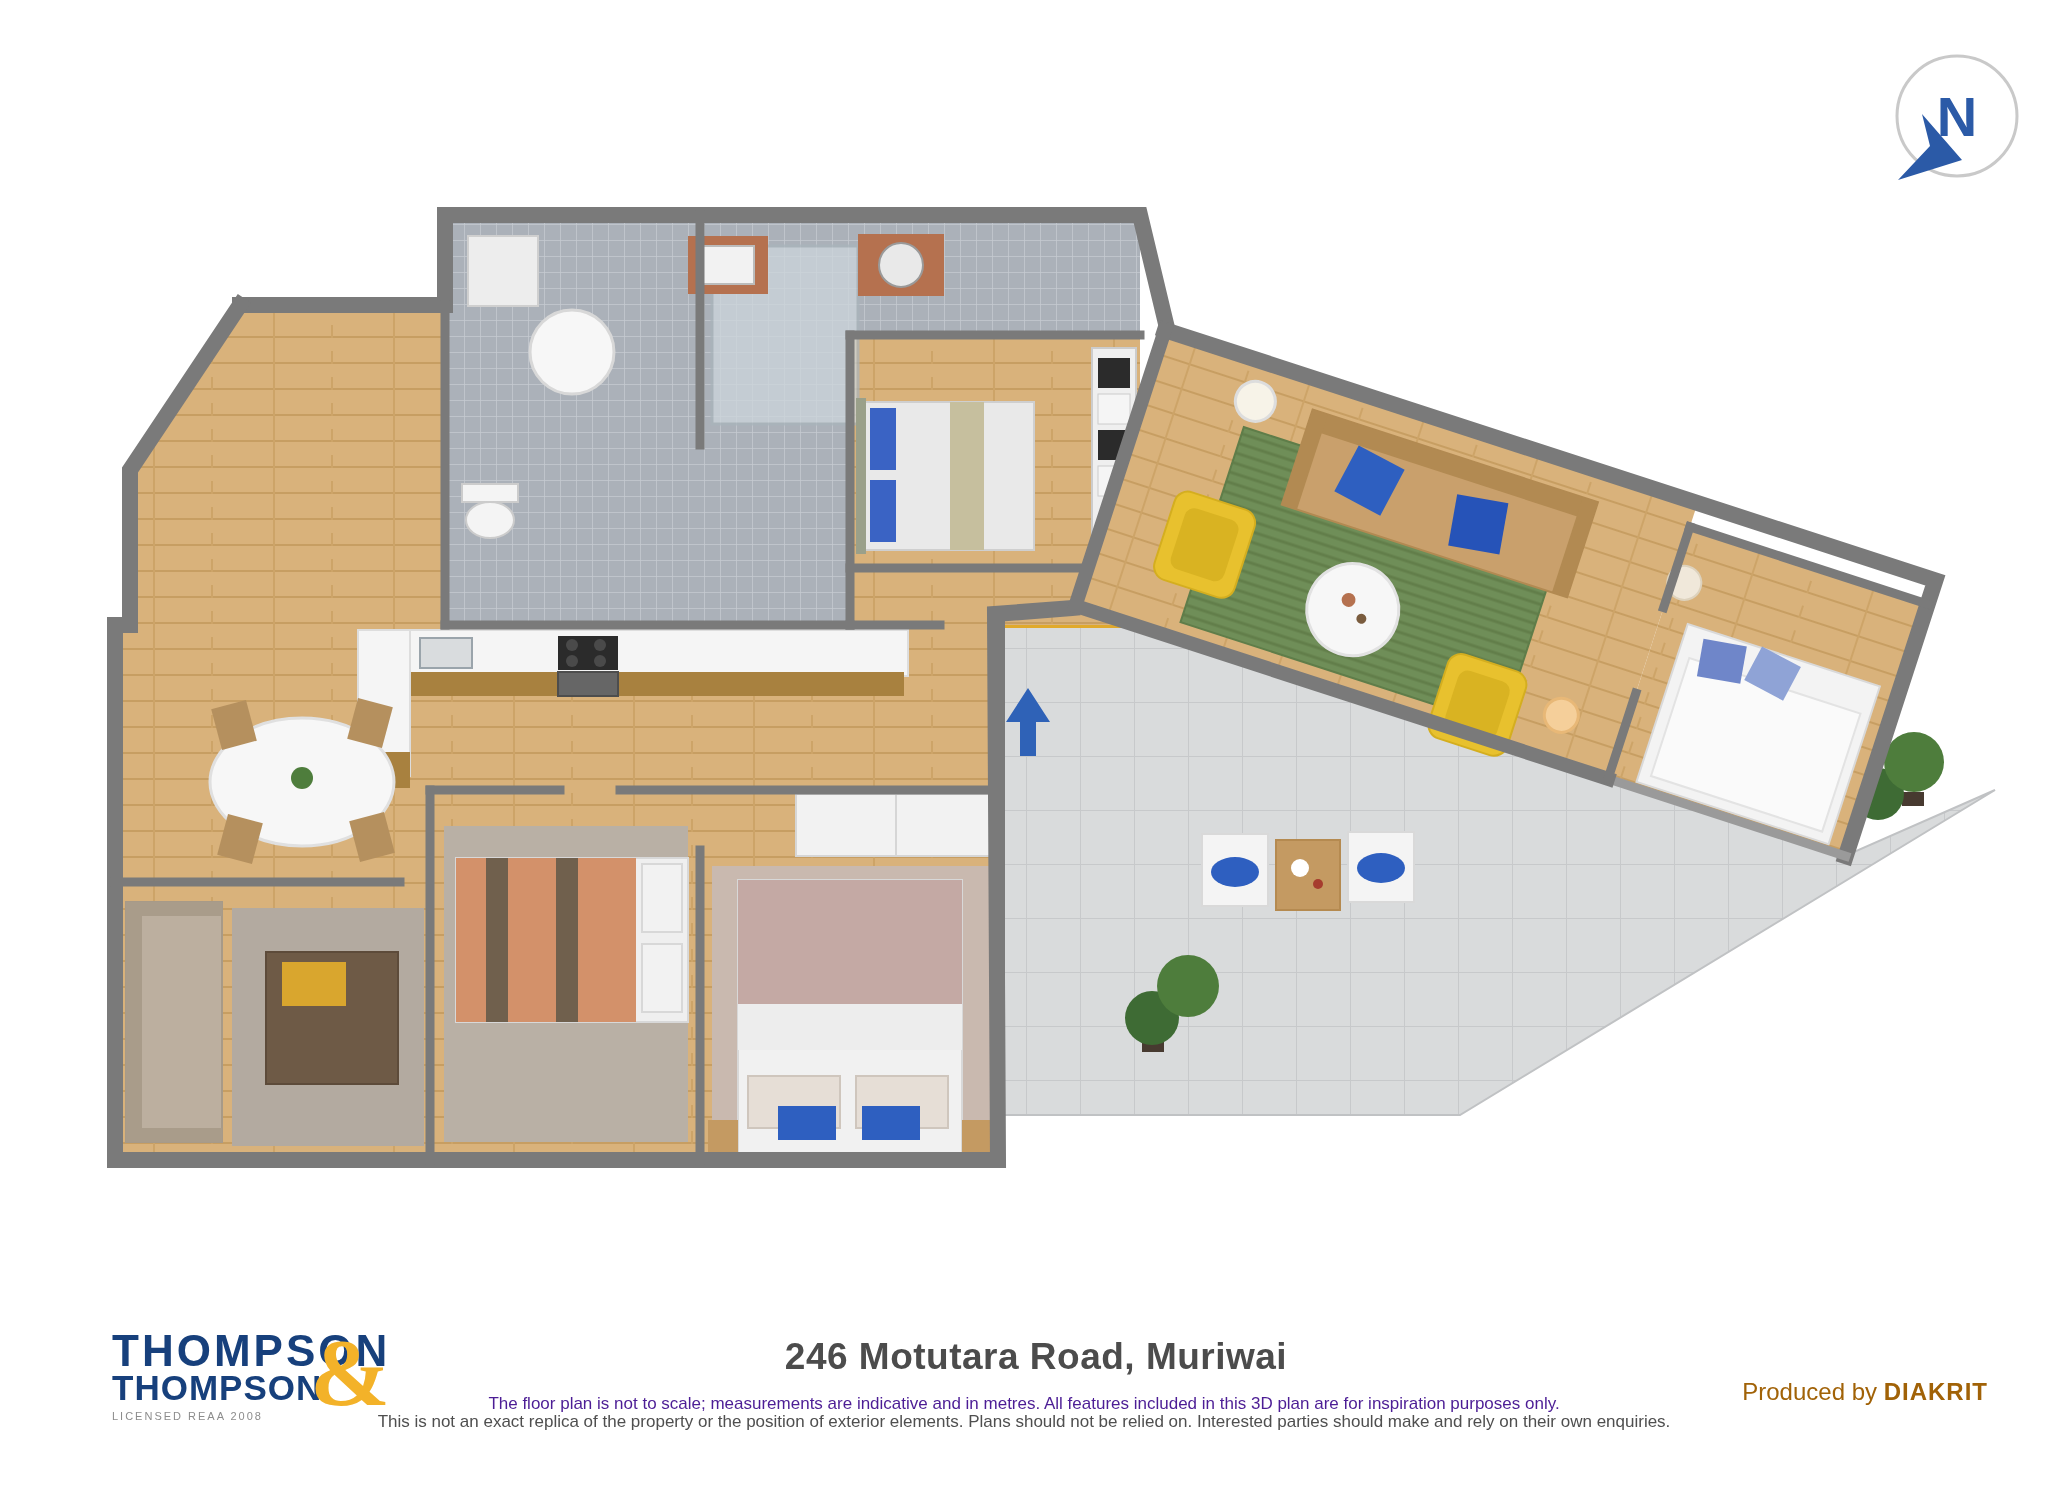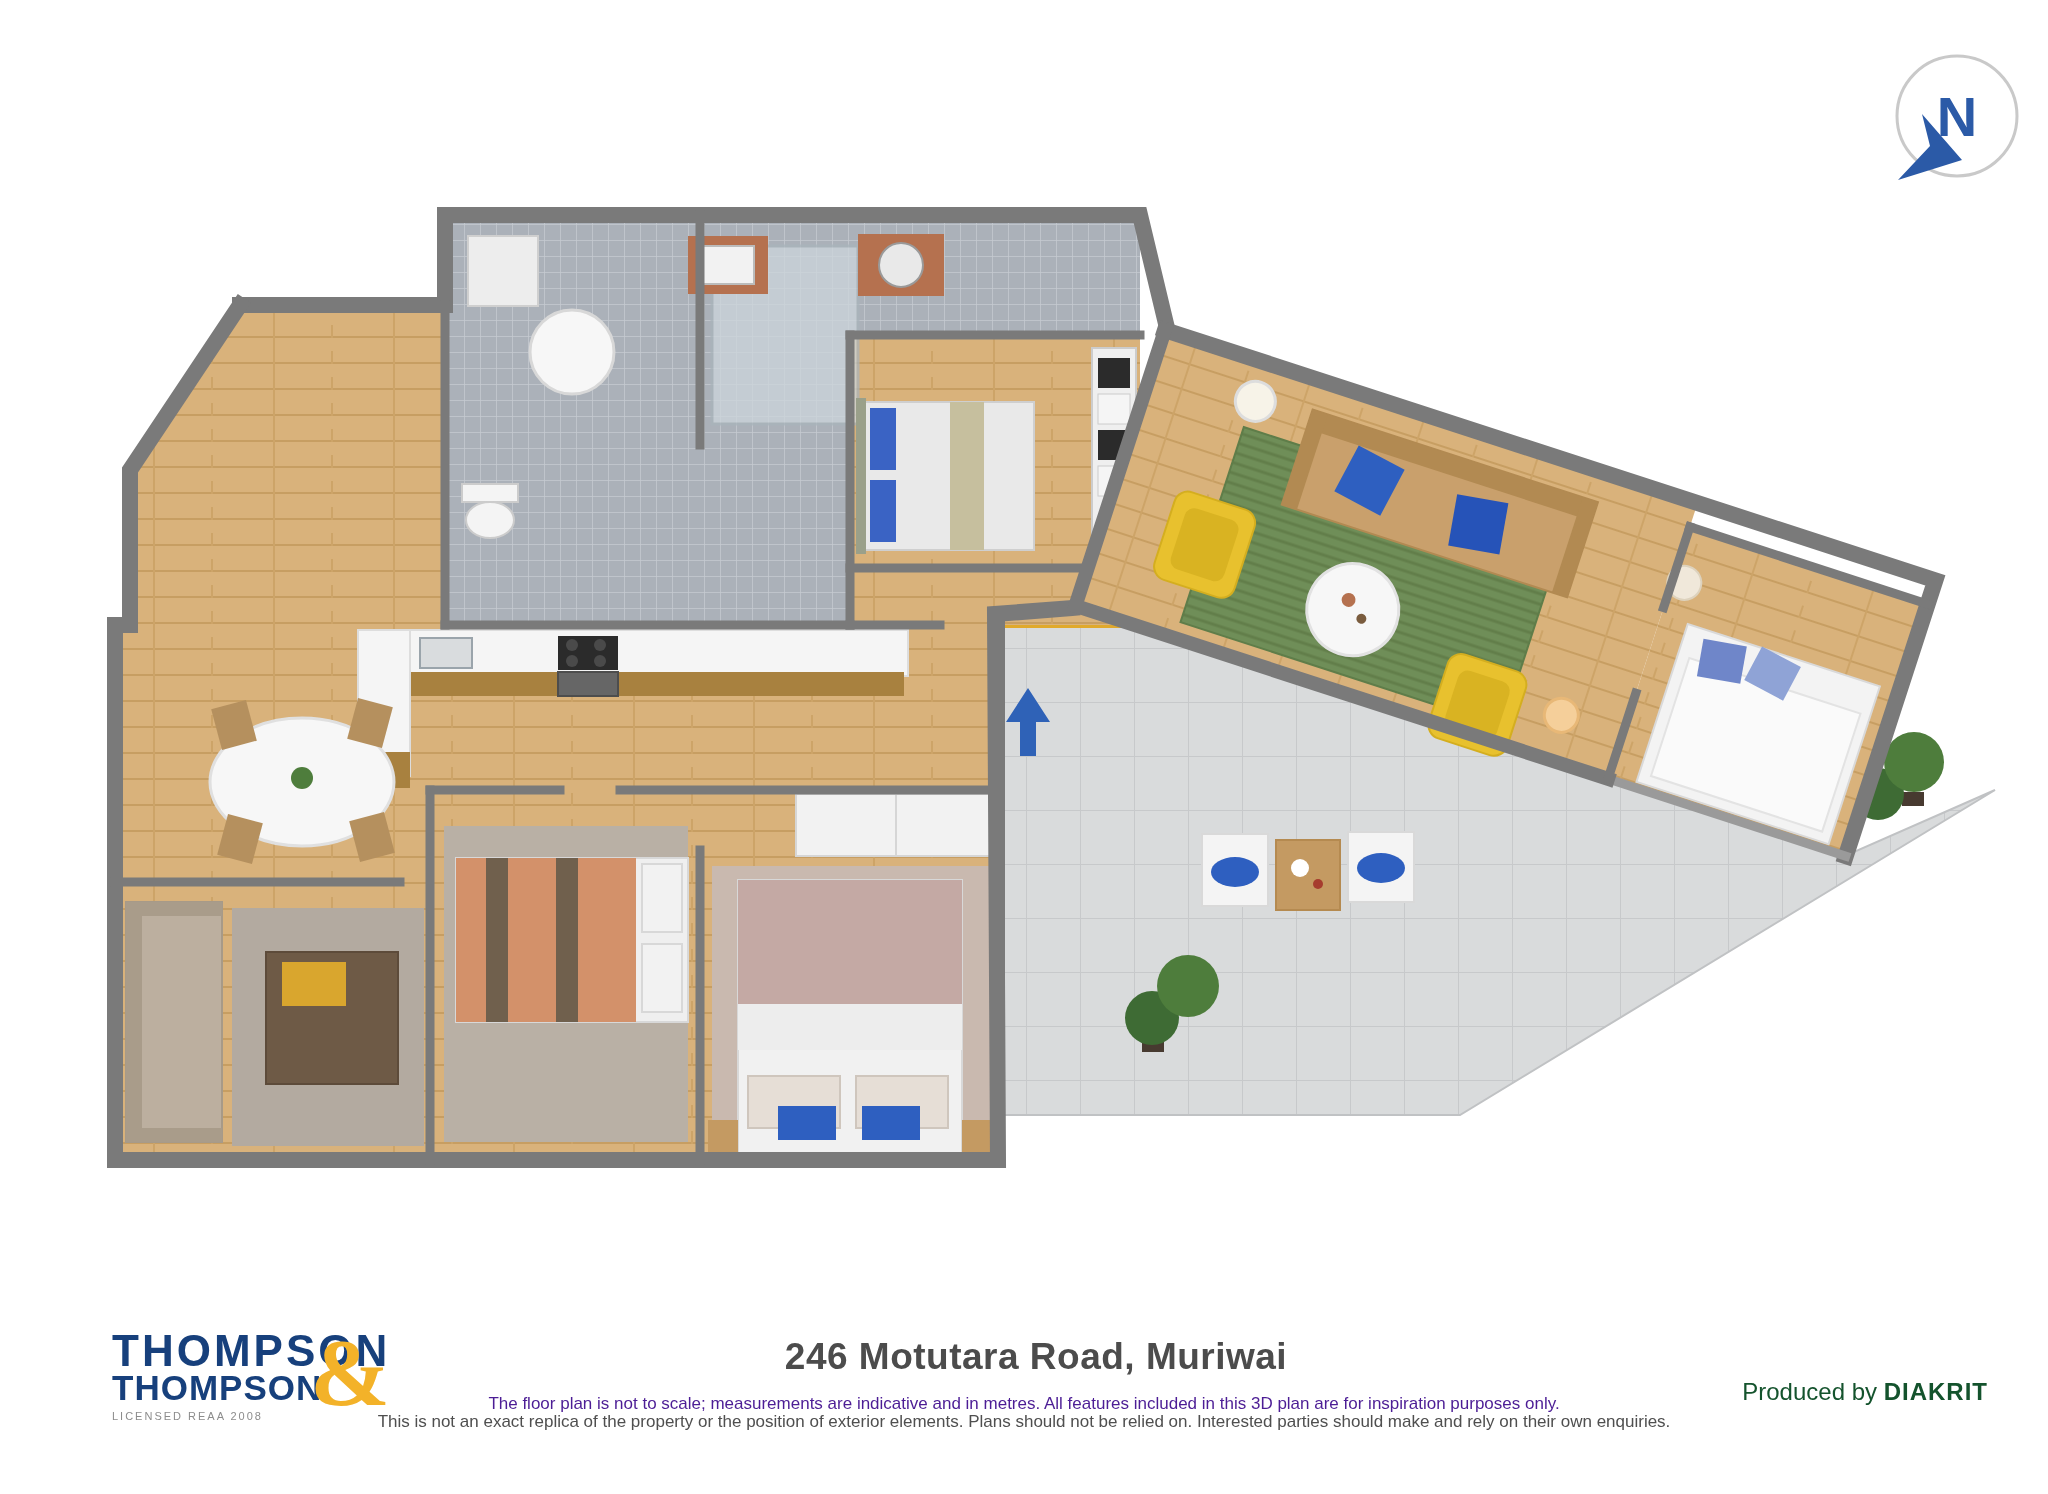--- a/index.html
+++ b/index.html
@@ -10,21 +10,21 @@
   .addr{position:absolute;left:0;right:0;bottom:88px;text-align:center;
         font-size:37px;font-weight:bold;color:#4c4c4c;letter-spacing:.5px;margin-left:24px;}
   .disc1{position:absolute;left:0;right:0;bottom:52px;text-align:center;font-size:17px;color:#4c1d95;}
   .disc2{position:absolute;left:0;right:0;bottom:34px;text-align:center;font-size:17px;color:#4f4f4f;}
   .logo{position:absolute;left:112px;bottom:44px;width:270px;color:#17407c;}
   .logo .l1{font-size:44px;font-weight:bold;letter-spacing:3px;line-height:.92;}
   .logo .l2{font-size:35px;font-weight:bold;letter-spacing:1px;line-height:.92;}
   .logo .amp{position:absolute;right:-8px;top:-14px;font-size:96px;font-weight:bold;
              color:#f3b229;font-family:"Liberation Serif", serif;}
   .logo .sub{font-size:11px;color:#8c8c8c;letter-spacing:2px;margin-top:6px;}
-  .produced{position:absolute;right:60px;bottom:60px;font-size:24px;color:#14532d;}
+  .produced{position:absolute;right:60px;bottom:60px;font-size:24px;color:#a16207;}
   .produced b{font-weight:bold;letter-spacing:1px;}
 </style>
 </head>
 <body>
 
 <div class="page">
   <svg id="plan-svg" width="2048" height="1494" viewBox="0 0 2048 1494">
     <defs>
       <pattern id="wood" width="120" height="26" patternUnits="userSpaceOnUse">
         <rect width="120" height="26" fill="#d9b27b"></rect>

